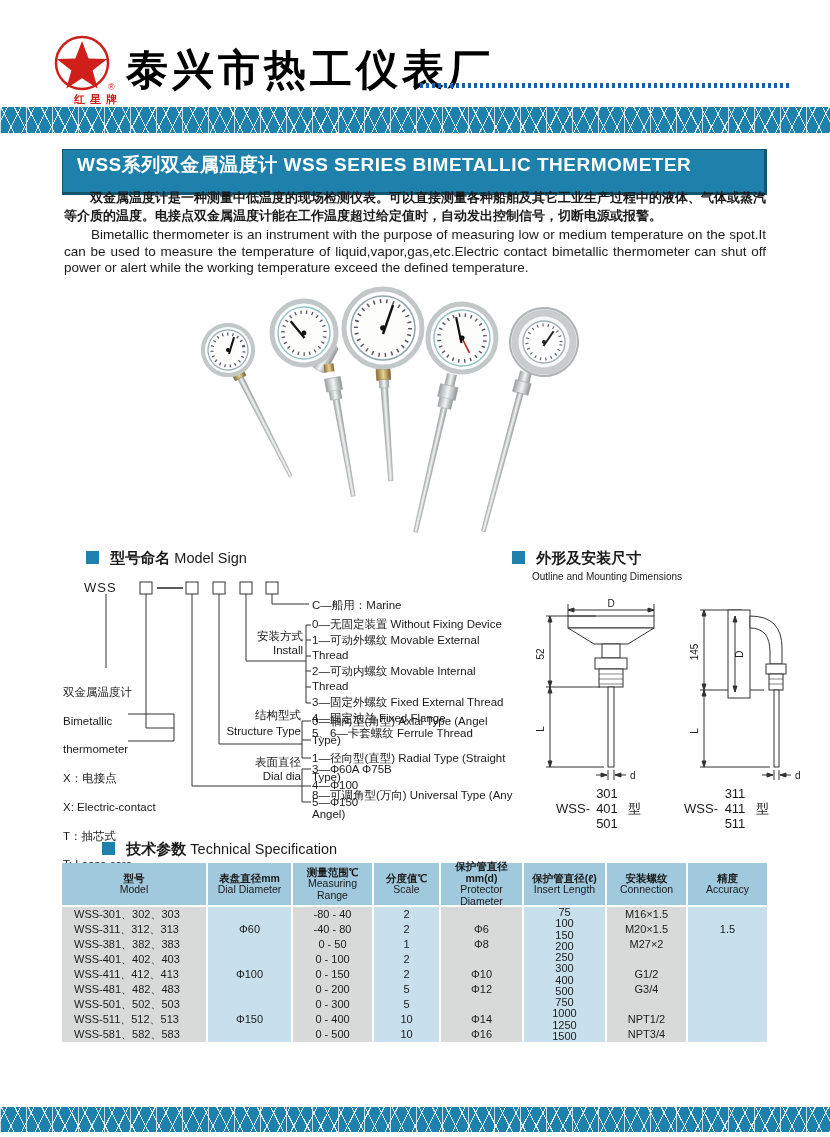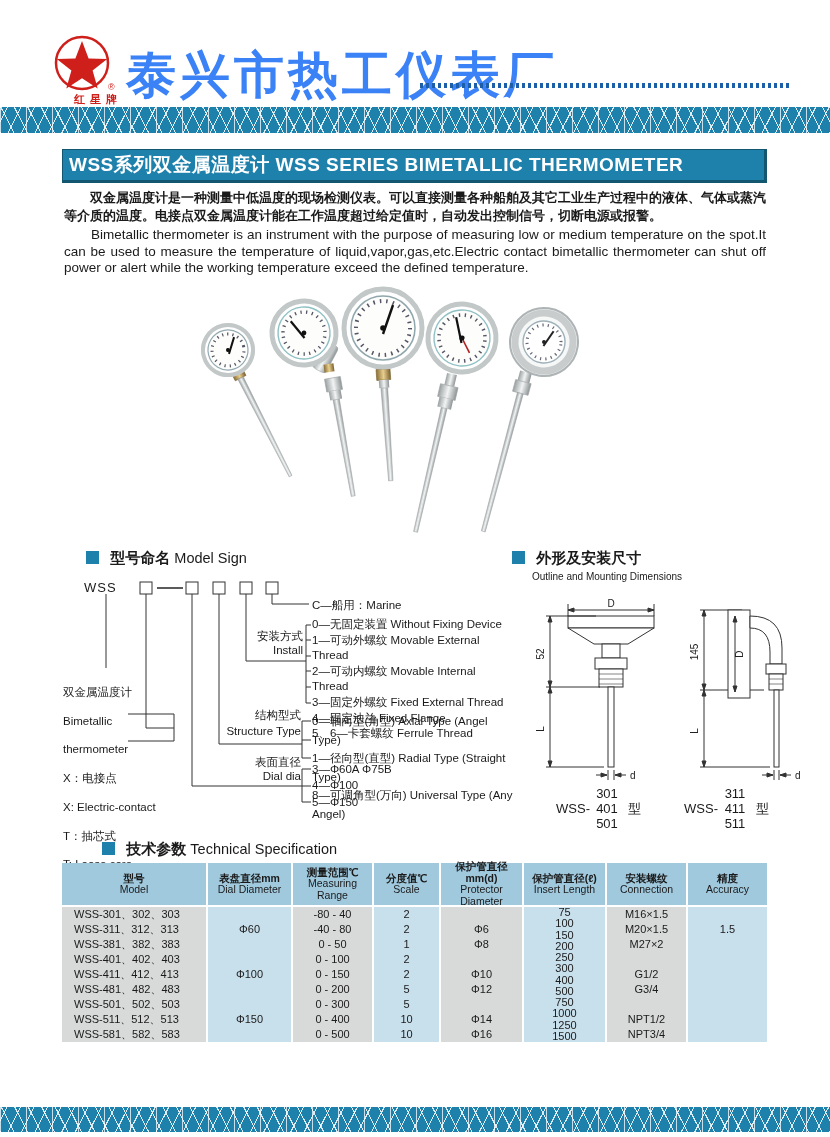--- a/index.html
+++ b/index.html
@@ -6,36 +6,36 @@
   html,body { background:#888; }
   body { font-family:"Liberation Sans", sans-serif; }
   .page { position:relative; width:830px; height:1137px; background:#ffffff;
           margin:0 auto; overflow:hidden; color:#1a1a1a; }
 
   
   .logo { position:absolute; left:44px; top:34px; width:80px; height:76px; }
   .logo svg { display:block; }
   .logo-cap { position:absolute; left:16px; top:58px; width:76px; text-align:center;
               color:#cf1f1a; font-weight:bold; font-size:11px; letter-spacing:5px; }
-  .company { position:absolute; left:126px; top:42px; font-size:50px; font-weight:bold;
-             letter-spacing:4px; color:#3b82f6; }
+  .company { position:absolute; left:126px; top:42px; font-size:42px; font-weight:bold;
+             letter-spacing:4px; color:#000000; }
   .dotrule { position:absolute; left:420px; top:83px; width:372px; height:5px;
              background:repeating-linear-gradient(90deg,#1c5fa8 0 3px, transparent 3px 6px); }
   .band { position:absolute; left:0; width:830px; height:26px; background-color:#1e81ac;
           background-image:
             repeating-linear-gradient(63deg,  rgba(255,255,255,.85) 0 1px, transparent 1px 12px),
             repeating-linear-gradient(-63deg, rgba(255,255,255,.85) 0 1px, transparent 1px 12px),
             repeating-linear-gradient(90deg,  rgba(255,255,255,.75) 0 1px, transparent 1px 26px); }
   .band.top { top:107px; }
   .band.bottom { top:1107px; height:25px; }
 
-  .titlebar { position:absolute; left:62px; top:149px; width:705px; height:34px;
+  .titlebar { position:absolute; left:62px; top:149px; width:705px; height:46px;
               background:#1e81ac; border:1px solid #12566f; border-right-width:3px;
               border-bottom-width:3px; color:#fff; font-weight:bold; font-size:19px;
-              line-height:29px; padding-left:6px; letter-spacing:.5px; }
+              line-height:29px; padding-left:14px; letter-spacing:.5px; }
 
   .para { position:absolute; left:64px; width:702px; text-align:justify; text-indent:2em; }
   .para.zh { top:189px; font-size:13px; font-weight:bold; line-height:17.5px; }
   .para.en { top:227px; font-size:13.5px; line-height:16.5px; }
 
   .photo { position:absolute; left:0; top:272px; }
 
   
   .sec-head { position:absolute; font-size:15px; }
   .sec-head .zh { font-weight:bold; }

